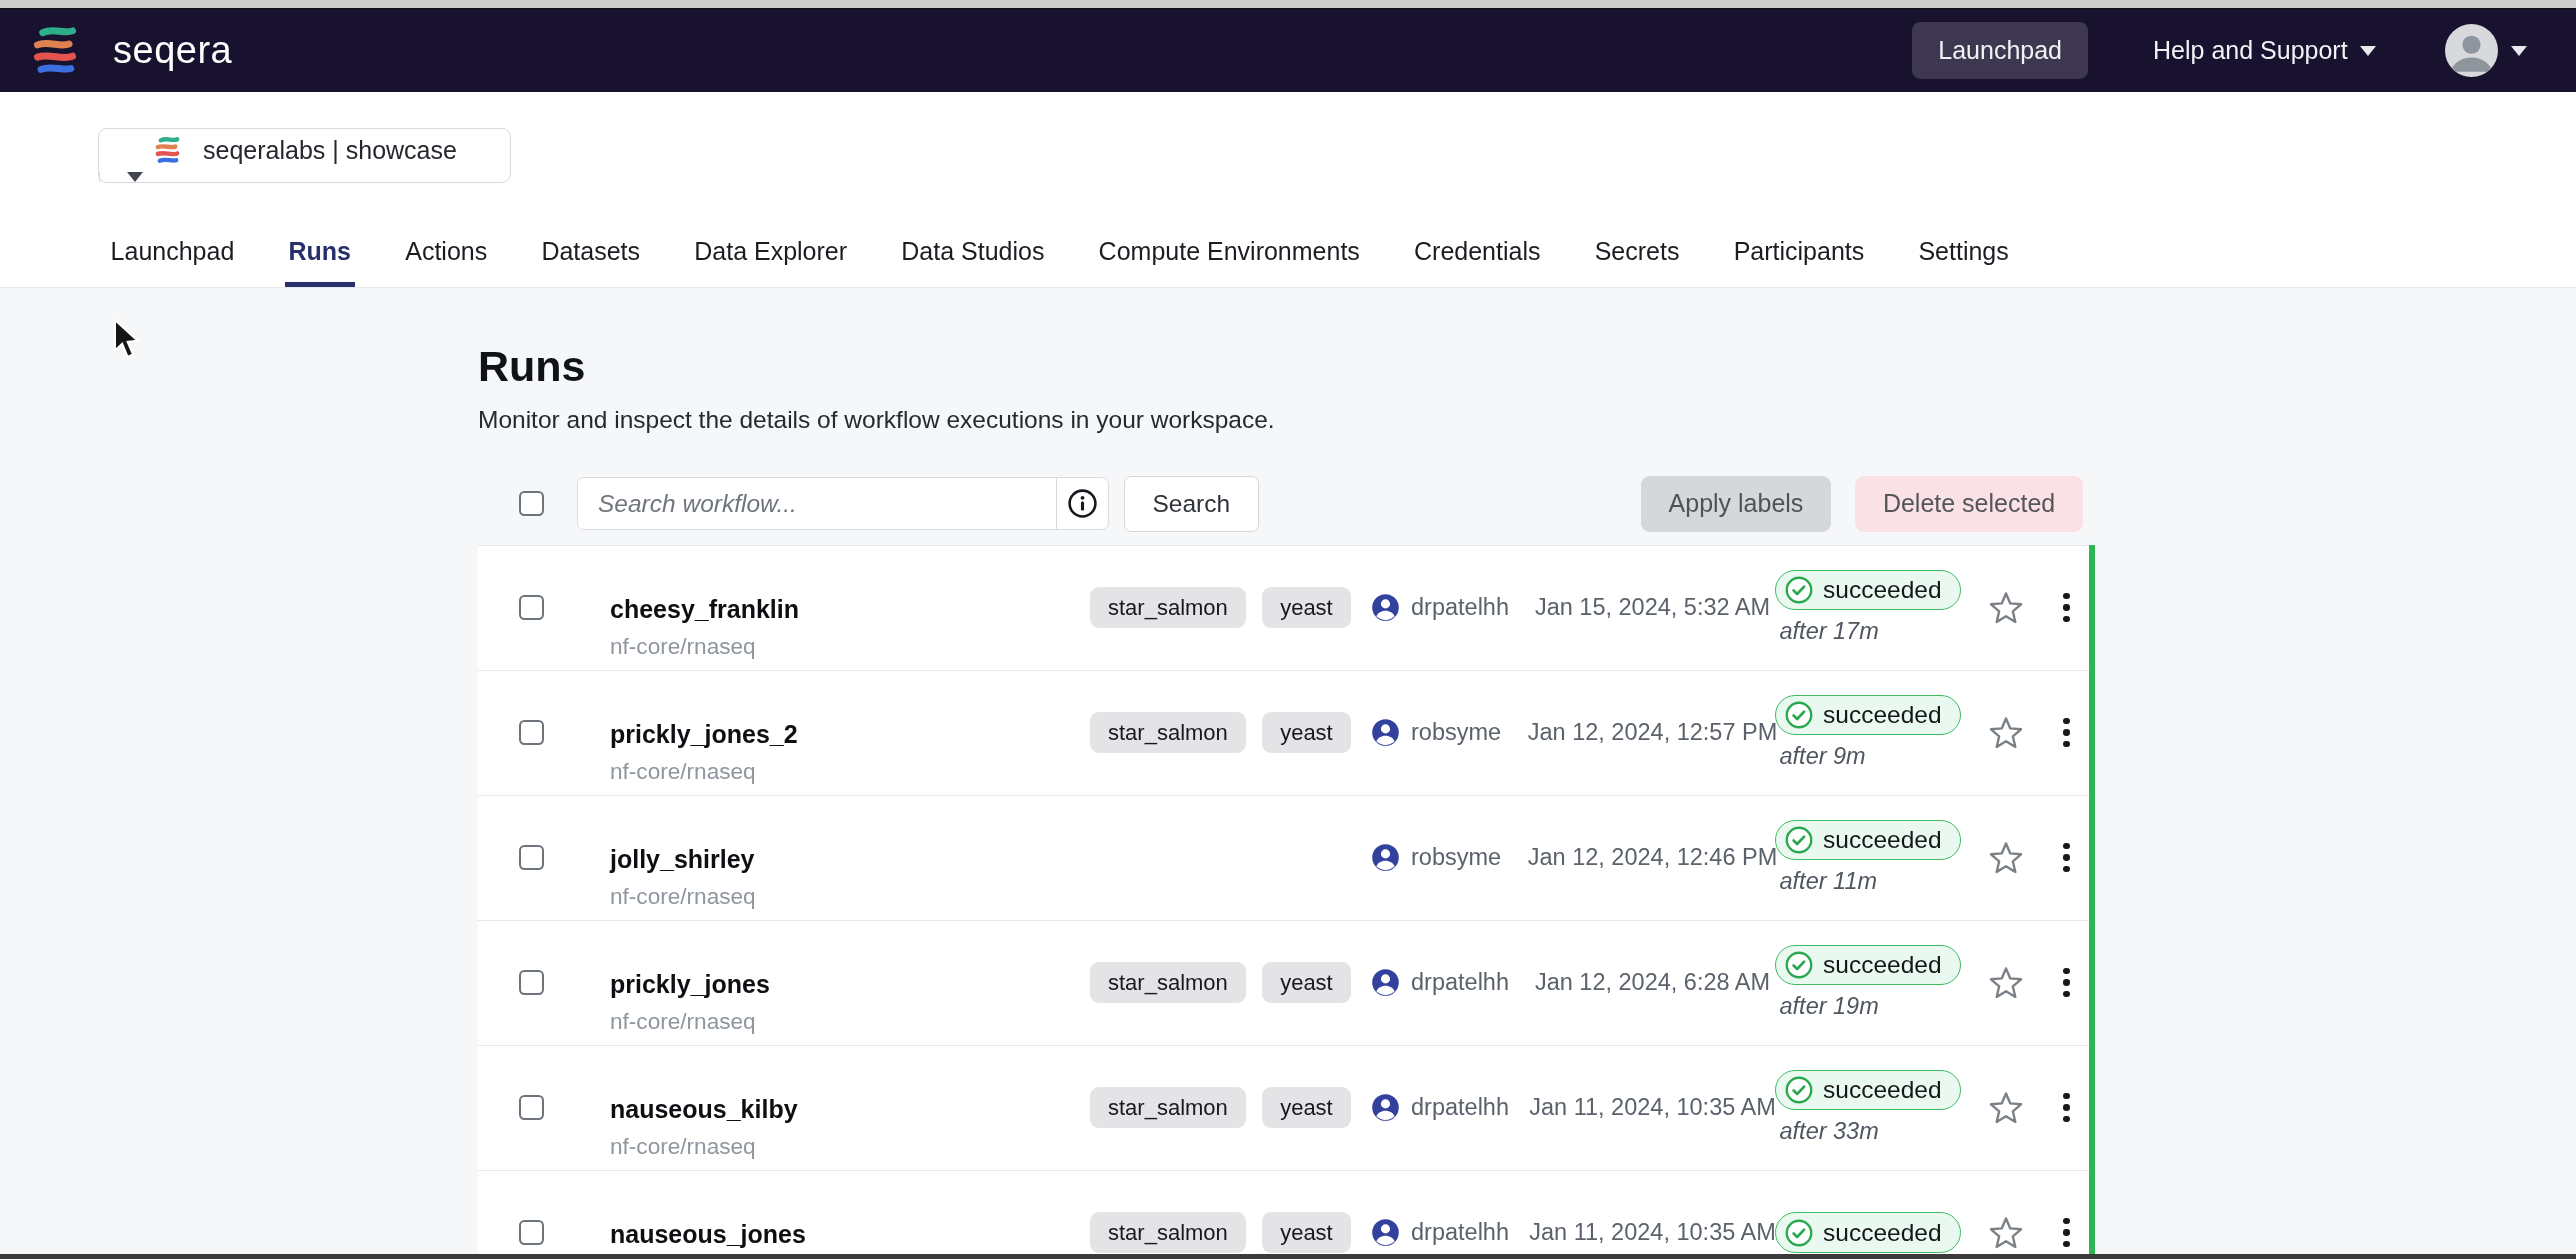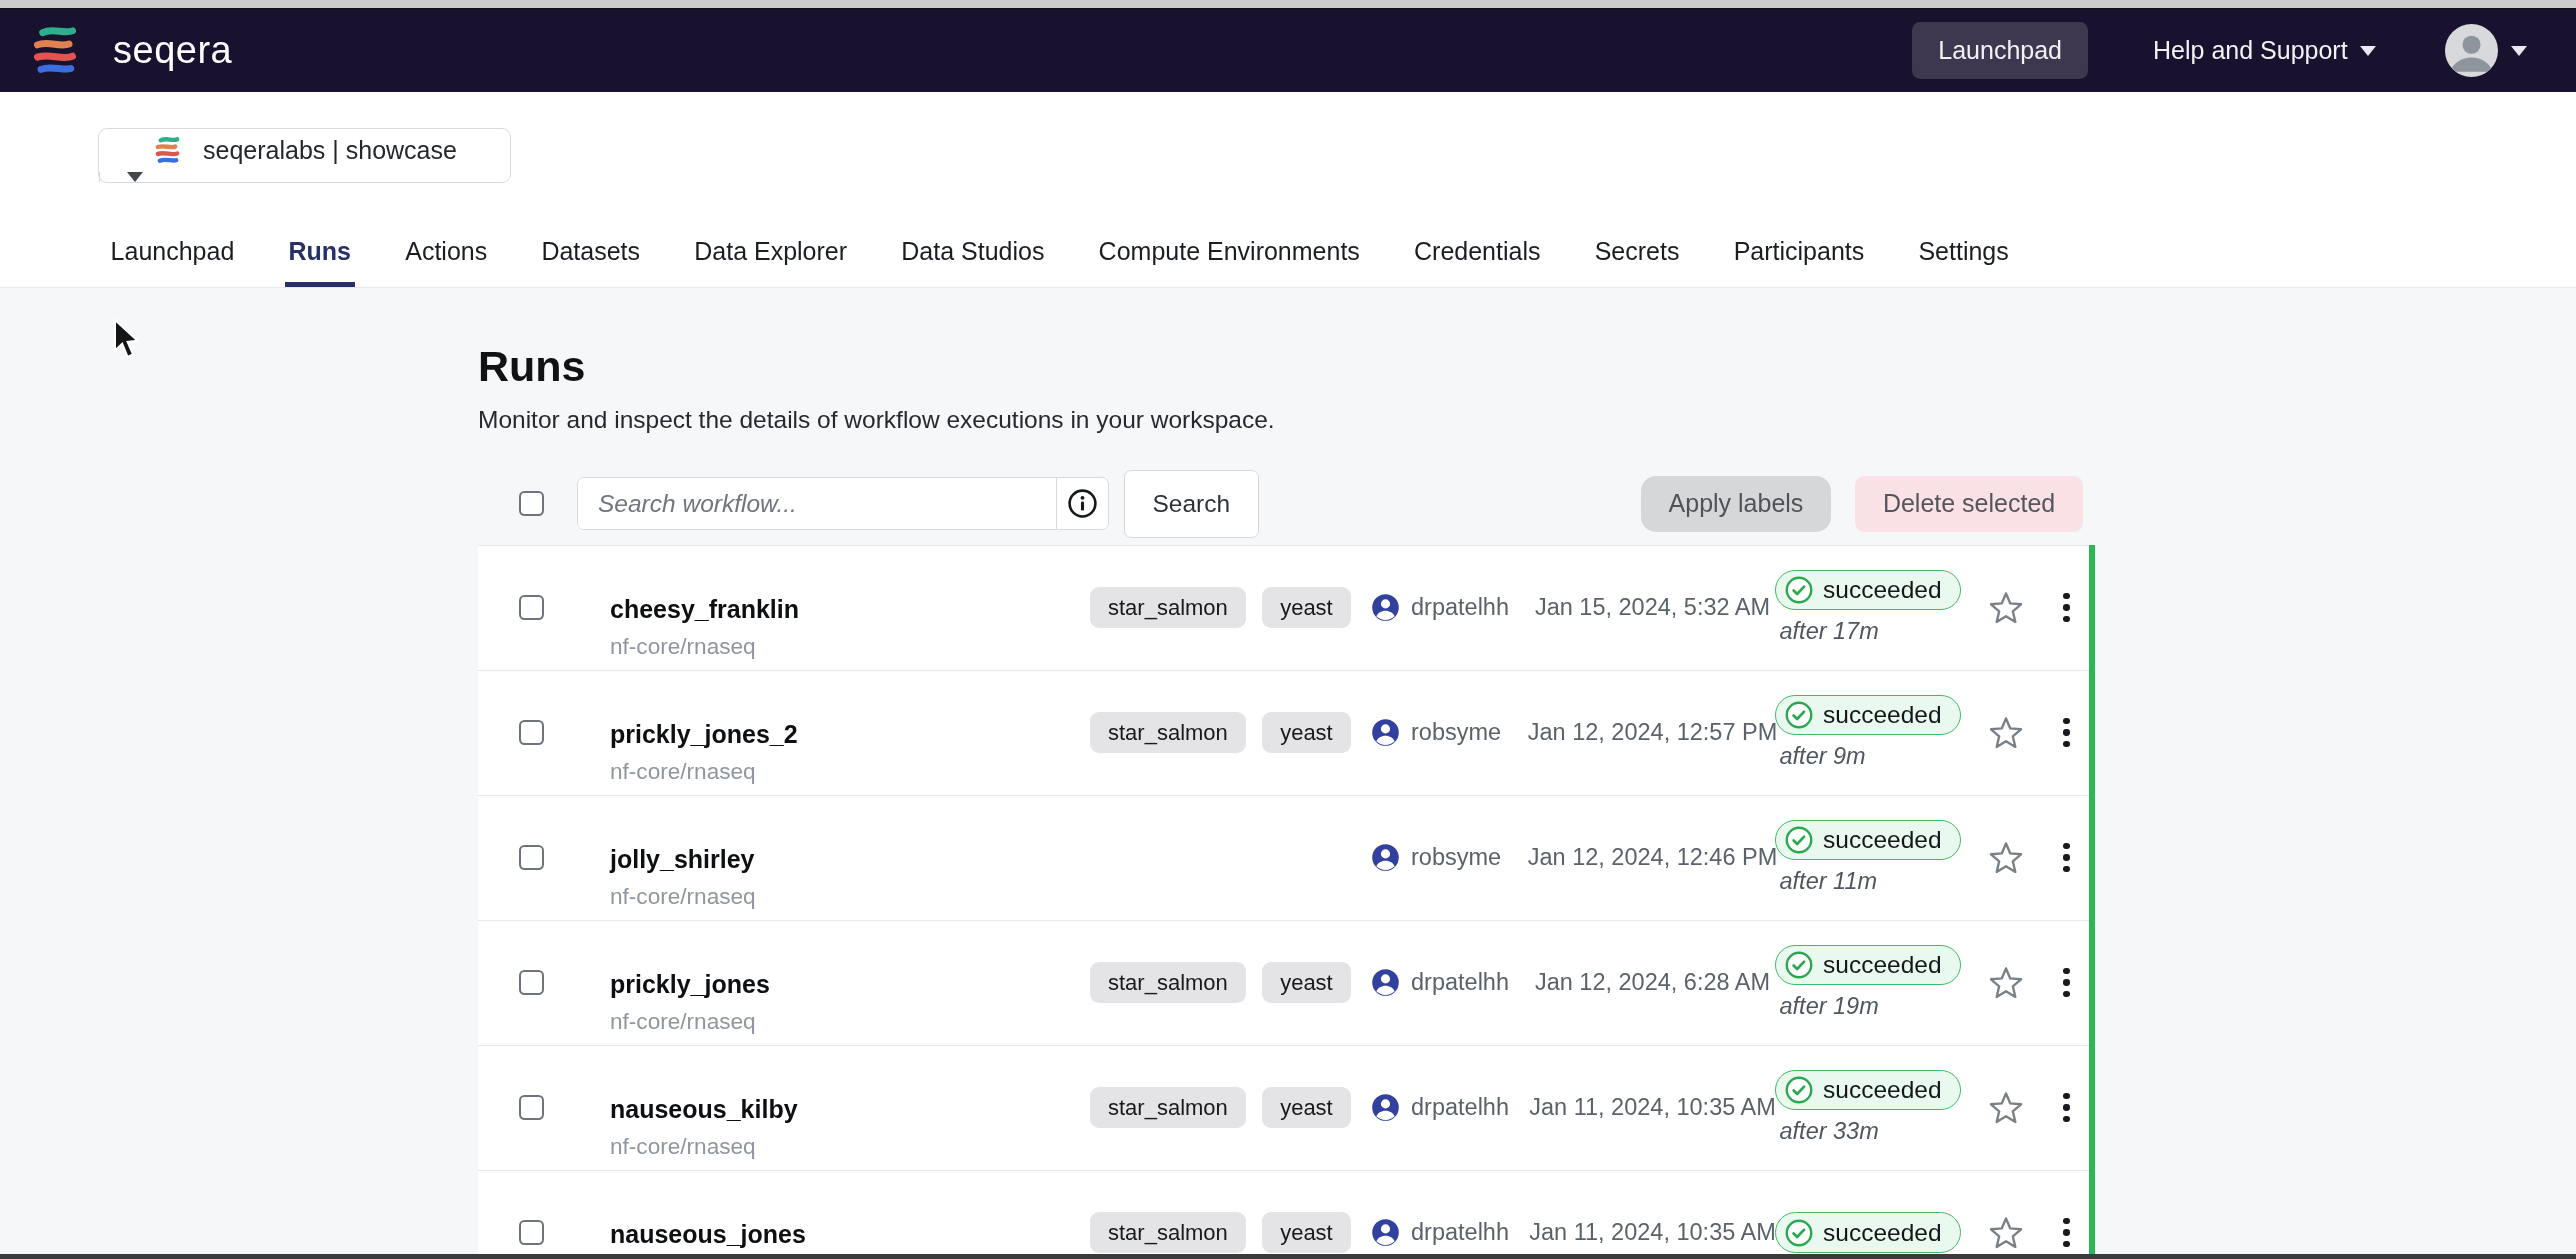--- a/index.html
+++ b/index.html
@@ -45,23 +45,23 @@
   .page-title { margin-top:53px; font-size:43px; font-weight:bold; color:#101214; }
   .page-subtitle { margin-top:14.5px; font-size:24.5px; color:#26292e; }
   
   .toolbar { margin-top:29px; height:82px; display:flex; align-items:center; }
   .checkbox { width:25px; height:25px; border:2.3px solid #6d747c; border-radius:5.4px; background:#fff; display:inline-block; cursor:pointer; }
   .toolbar .checkbox { margin-left:41px; }
   .search-group { display:flex; margin-left:33px; height:53px; background:#fff; border:0.9px solid #d8dbde; border-radius:7.2px; overflow:hidden; }
   .search-input { width:478px; border:none; outline:none; padding:0 20px; font-size:24.5px; color:#2b2f34; font-family:"Liberation Sans", sans-serif; }
   .search-input::placeholder { color:#70767d; font-style:italic; }
   .search-info { width:52px; border-left:0.9px solid #d8dbde; display:flex; align-items:center; justify-content:center; cursor:pointer; }
-  .search-btn { margin-left:14.5px; height:68px; padding:7px 28px; background:#fff; border:0.9px solid #d4d7da; border-radius:7.2px; font-size:24.5px; color:#2f3338; cursor:pointer; }
+  .search-btn { margin-left:14.5px; height:56px; padding:7px 28px; background:#fff; border:0.9px solid #d4d7da; border-radius:7.2px; font-size:24.5px; color:#2f3338; cursor:pointer; }
   .toolbar-spacer { flex:1; }
-  .btn-apply { height:56px; padding:0 28px; border:none; border-radius:15px; background:#d6d7d9; color:#4f5257; font-size:25px; margin-right:23.5px; cursor:pointer; }
+  .btn-apply { height:56px; padding:0 28px; border:none; border-radius:9px; background:#d6d7d9; color:#4f5257; font-size:25px; margin-right:23.5px; cursor:pointer; }
   .btn-delete { height:56px; padding:0 28px; border:none; border-radius:9px; background:#fae1e6; color:#55565c; font-size:25px; margin-right:11.8px; cursor:pointer; }
   
   .rows { position:relative; }
   .run-row {
     height:125px; background:#fff; border-top:0.9px solid #e6e8eb;
     display:grid; grid-template-columns:91px 480px 281px 159px 245px 199px 63px 59px;
     padding-left:41px; align-items:center;
   }
   .cell-cb { display:flex; align-items:center; }
   .cell-name { display:flex; flex-direction:column; justify-content:center;margin-top:40px; }

